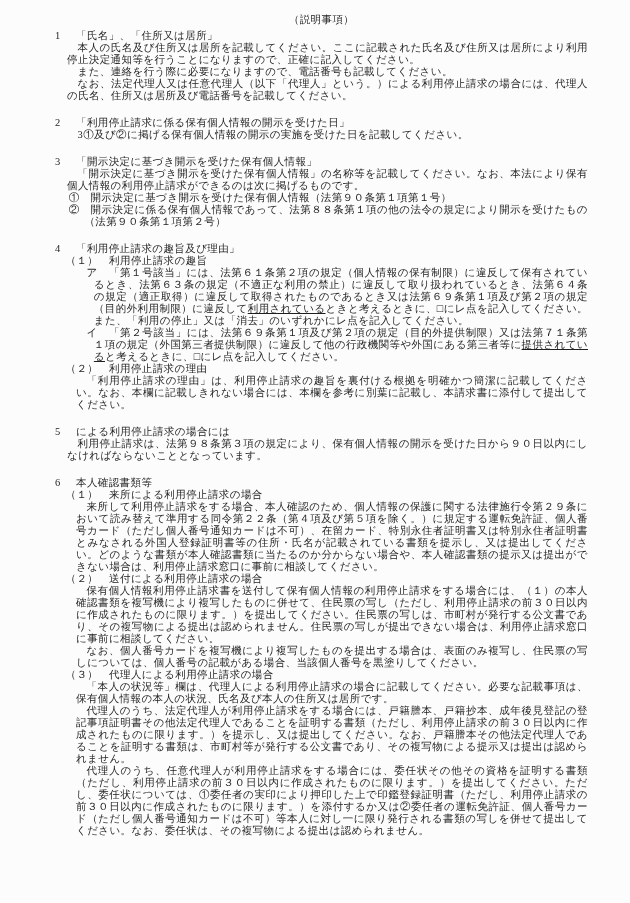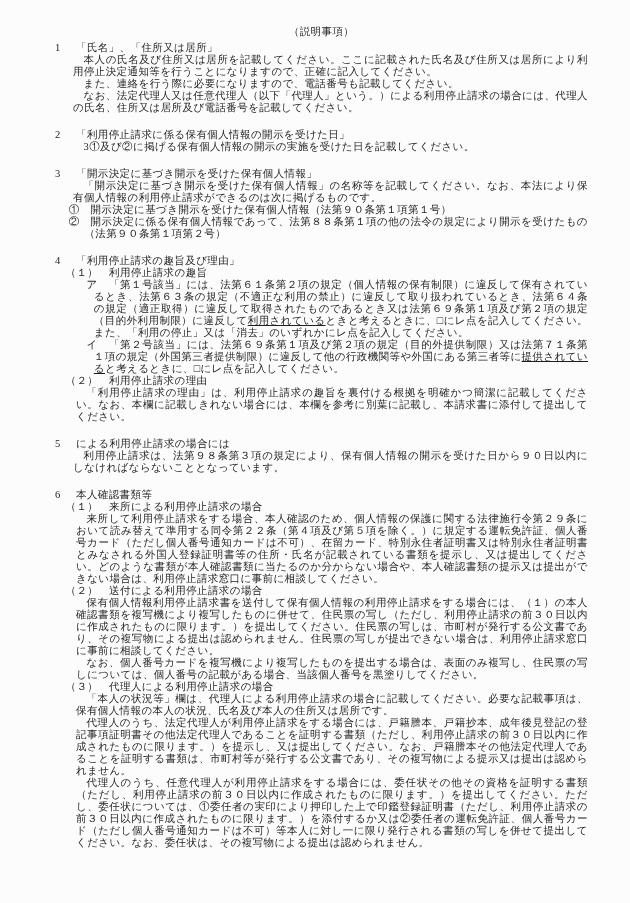--- a/index.html
+++ b/index.html
@@ -6,34 +6,34 @@
   .page{
     position:relative;
     width:630px;height:903px;
     box-sizing:border-box;
     background:#fcfcfc;
     color:#1f1f1f;
     font-family:"Liberation Serif","DejaVu Serif",serif;
     font-size:10.5px;
     line-height:12px;
     letter-spacing:0.4px;
-    padding:26px 42px 0 55px;
+    padding:14px 42px 0 55px;
     overflow:hidden;
   }
   .doc-title{
     text-align:center;
     margin-bottom:4px;
   }
   #doc-items .item{margin-top:15px;}
   #doc-items .item:first-child{margin-top:4px;}
   .item-head{white-space:nowrap;}
   .item-num{display:inline-block;width:2em;letter-spacing:0;}
   .block{text-align:justify;}
   
-  .b-p   {margin-left:18px;     text-indent:1em;}
+  .b-p   {margin-left:12px;     text-indent:1em;}
   .b-sub {margin-left:1em;   text-indent:0;}
   .b-subp{margin-left:2em;   text-indent:1em;}
   .b-circ{margin-left:2.8em; text-indent:-1.5em;}
   .b-alpha{margin-left:3.7em;text-indent:-0.7em;}
   .u{text-decoration:underline;text-underline-offset:1px;}
 </style>
 </head>
 <body>
 
 <div class="page">

